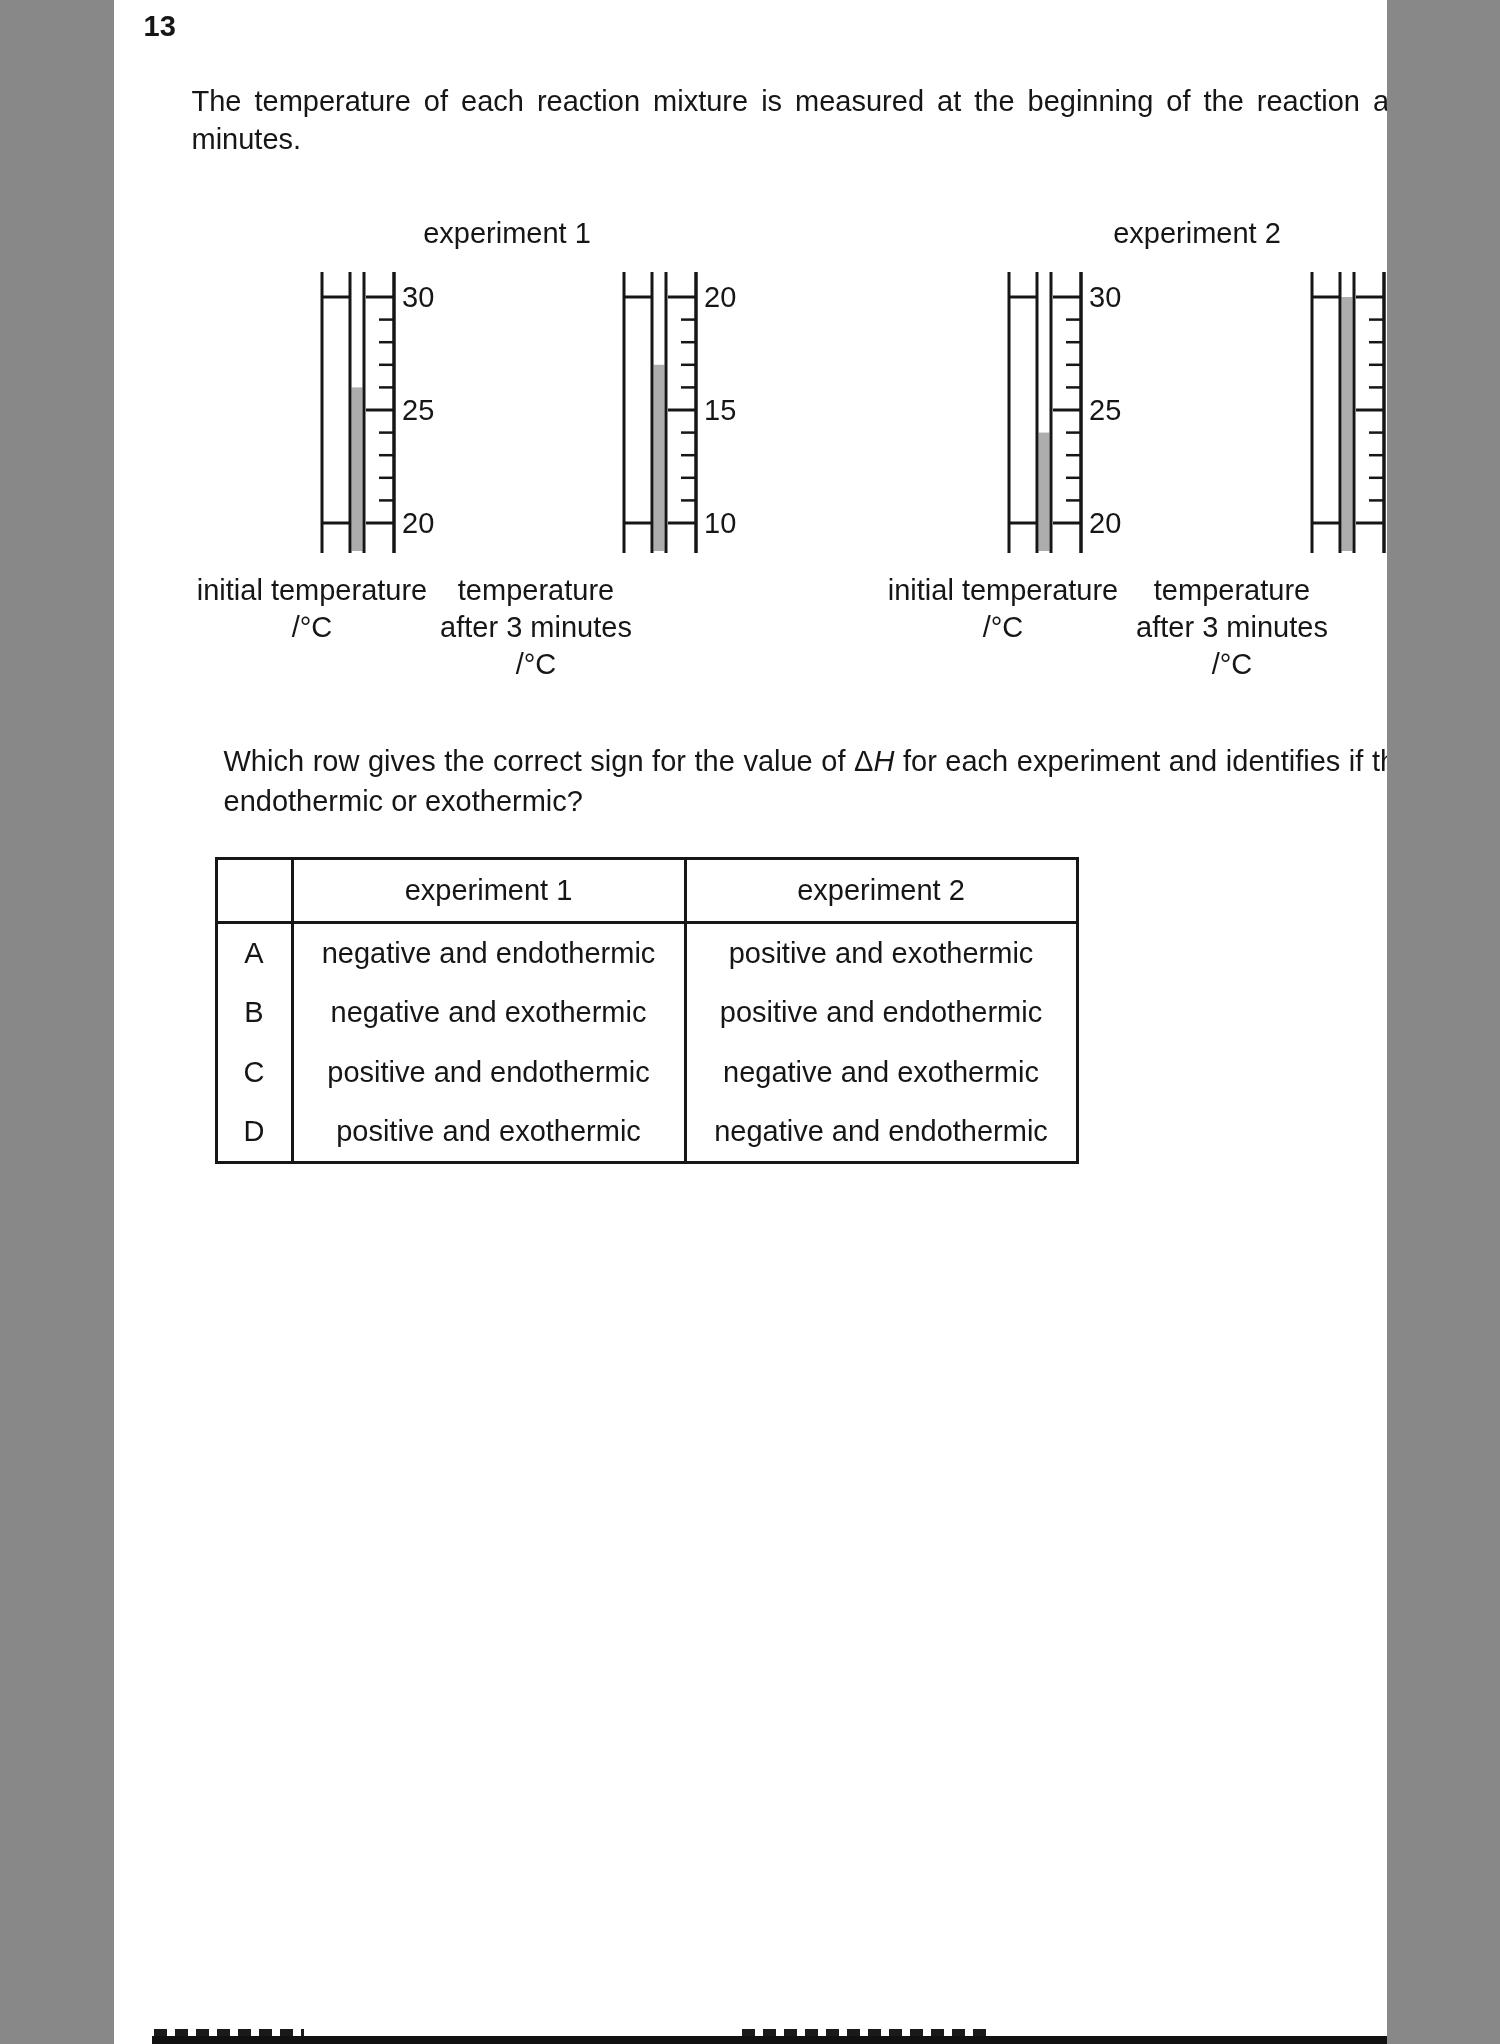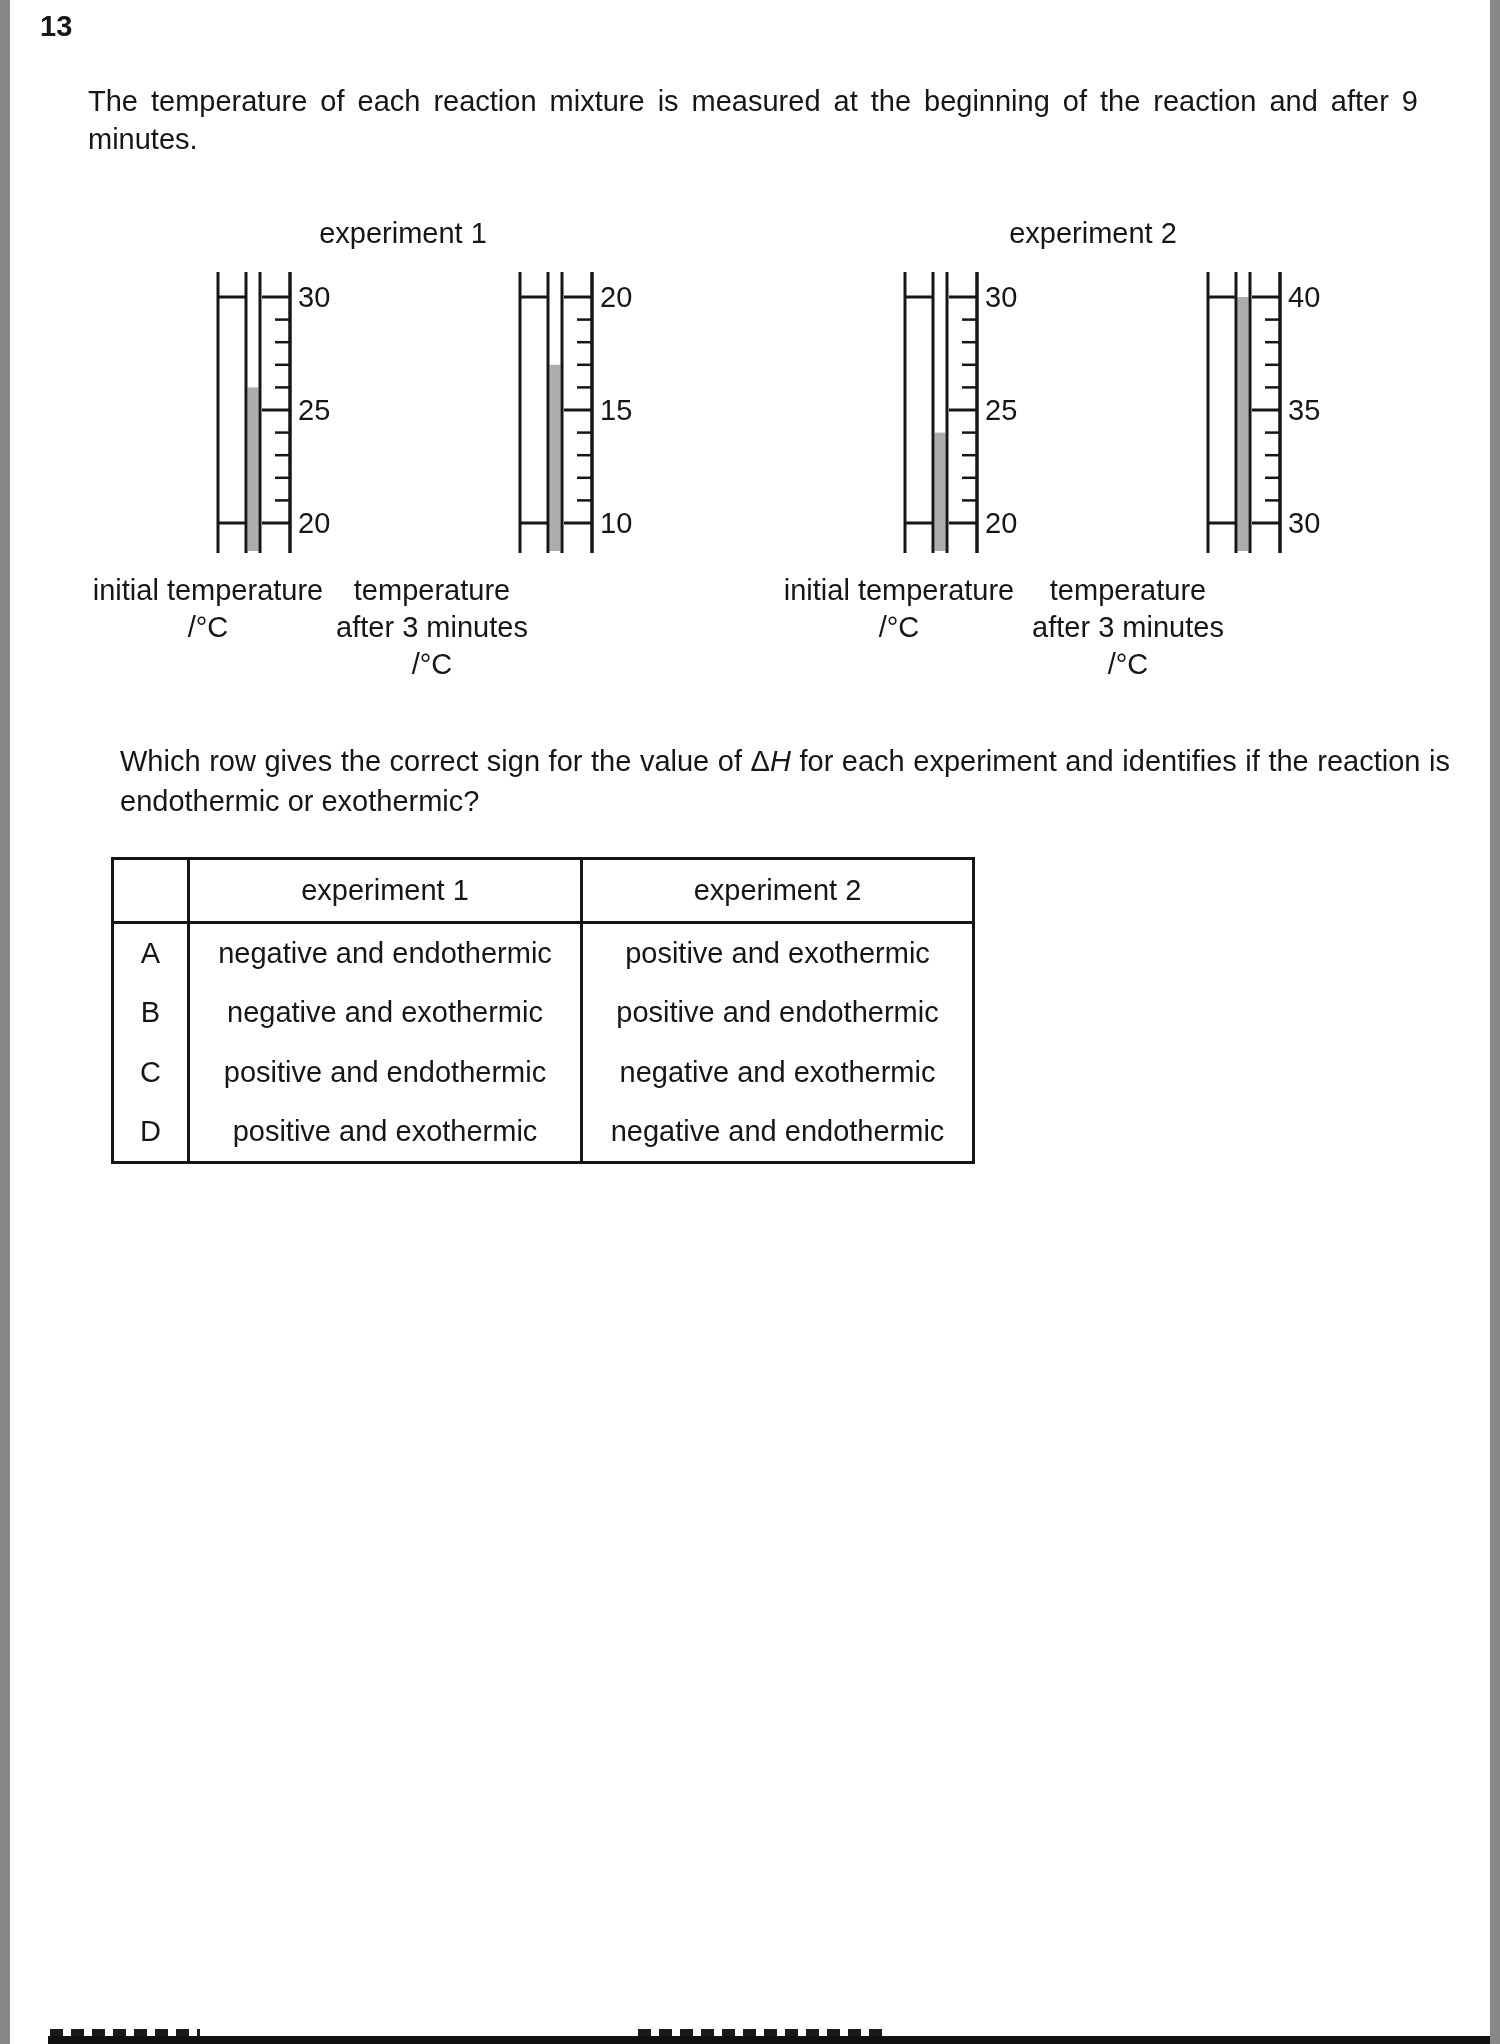--- a/index.html
+++ b/index.html
@@ -1,18 +1,18 @@
 <!DOCTYPE html>
 <html><head>
 <meta charset="utf-8">
 <style>
   html,body{margin:0;padding:0;}
   body{background:#888;}
   #page{
-    position:relative;width:1480px;height:2044px;background:#ffffff;
+    position:relative;width:1273px;height:2044px;background:#ffffff;
     font-family:"Liberation Sans","DejaVu Sans",sans-serif;color:#161616;
     overflow:hidden;margin:0 auto;
   }
   .txt{position:absolute;font-size:29px;line-height:38px;color:#161616;}
   #q-number{left:30px;top:7px;font-weight:bold;}
   #intro-1{left:78px;top:7px;width:1330px;}
   #intro-2{left:78px;top:82px;width:1330px;text-align:justify;}
   #prompt{left:78px;top:741px;width:1330px;text-align:justify;line-height:40px;margin-left:32px;}
   .ital{font-style:italic;}
   #thermo-svg{position:absolute;left:0;top:0;pointer-events:none;}

